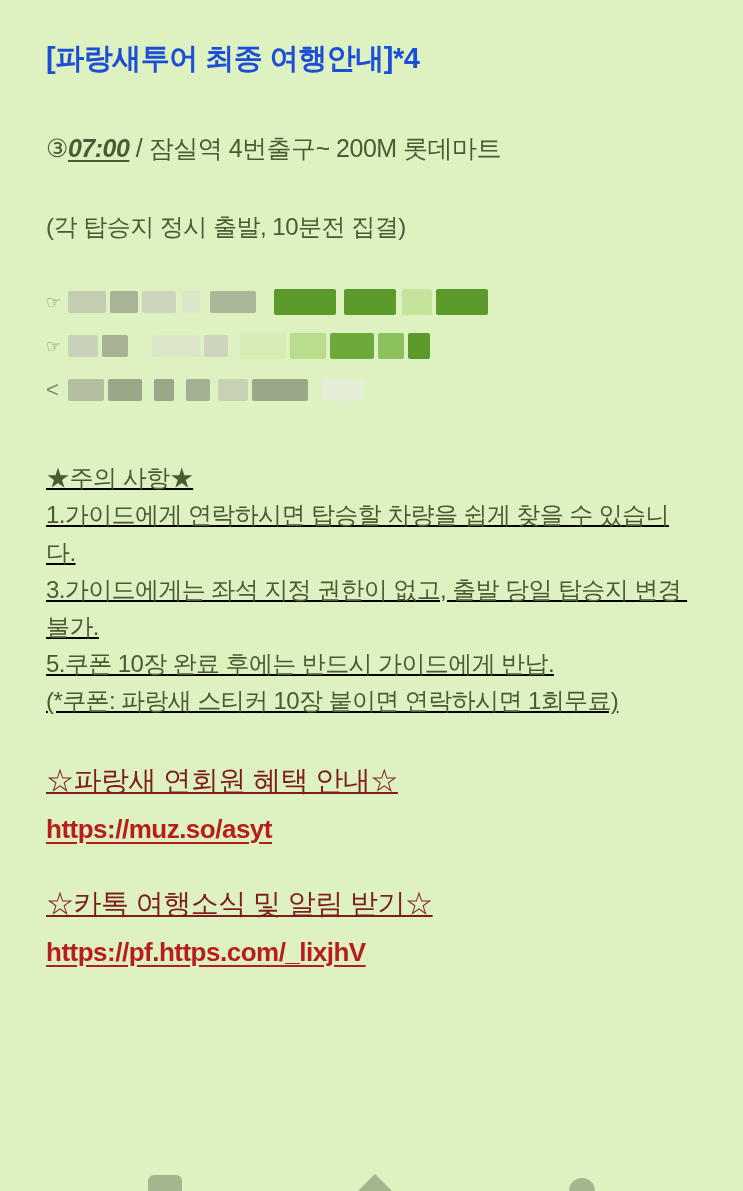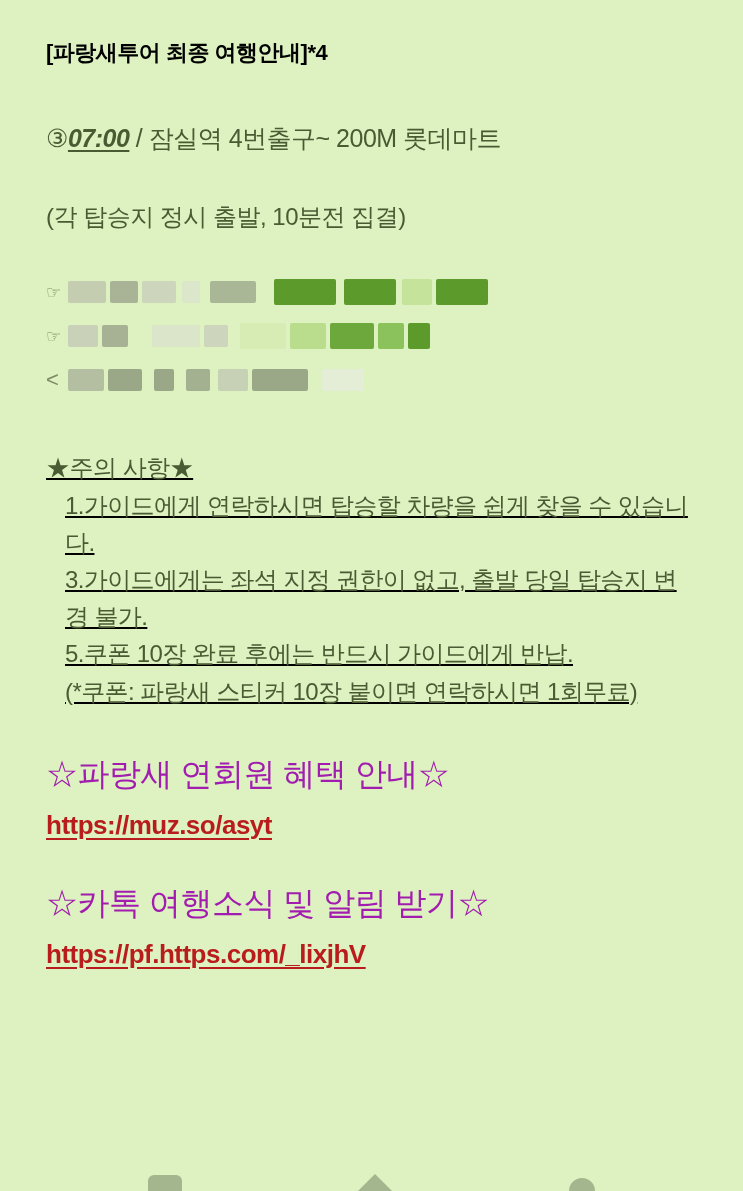--- a/index.html
+++ b/index.html
@@ -16,23 +16,23 @@
   }
   .page {
     width: 743px;
     height: 1191px;
     position: relative;
     background: #ddf2c0;
     box-sizing: border-box;
     padding: 30px 46px 0 46px;
   }
   .title {
-    font-size: 22px;
+    font-size: 29px;
     font-weight: bold;
-    color: #000000;
+    color: #1d4ed8;
     letter-spacing: -0.5px;
     margin-top: 8px;
     margin-bottom: 0;
     line-height: 1.4;
   }
   .dep-line {
     font-size: 25px;
     color: #4a5a33;
     margin-top: 52px;
     letter-spacing: -0.5px;
@@ -91,31 +91,31 @@
     color: #4a5a33;
     letter-spacing: -0.5px;
     line-height: 1.55;
   }
   .ctext {
     font-size: 24px;
     color: #4a5a33;
     letter-spacing: -0.6px;
     line-height: 1.55;
     white-space: pre-wrap;
-    margin-left: 19px;
   }
 
   .benefit-block {
     margin-top: 40px;
   }
   .benefit-head {
-    font-size: 32px;
-    color: #a21caf;
+    font-size: 28px;
+    color: #7f1d1d;
     letter-spacing: -0.5px;
     line-height: 1.5;
+    text-decoration: underline;
   }
   .link {
     display: inline-block;
     font-size: 26px;
     font-weight: bold;
     color: #b91c1c;
     text-decoration: underline;
     text-underline-offset: 4px;
     letter-spacing: -0.5px;
     margin-top: 12px;

